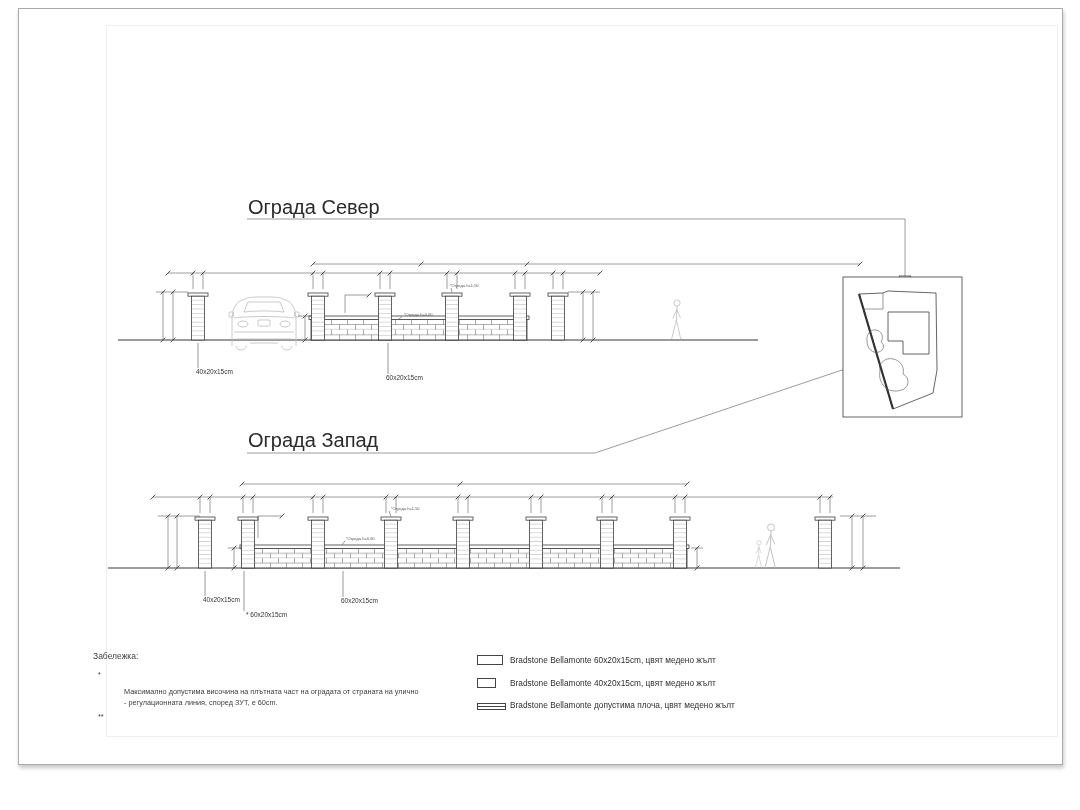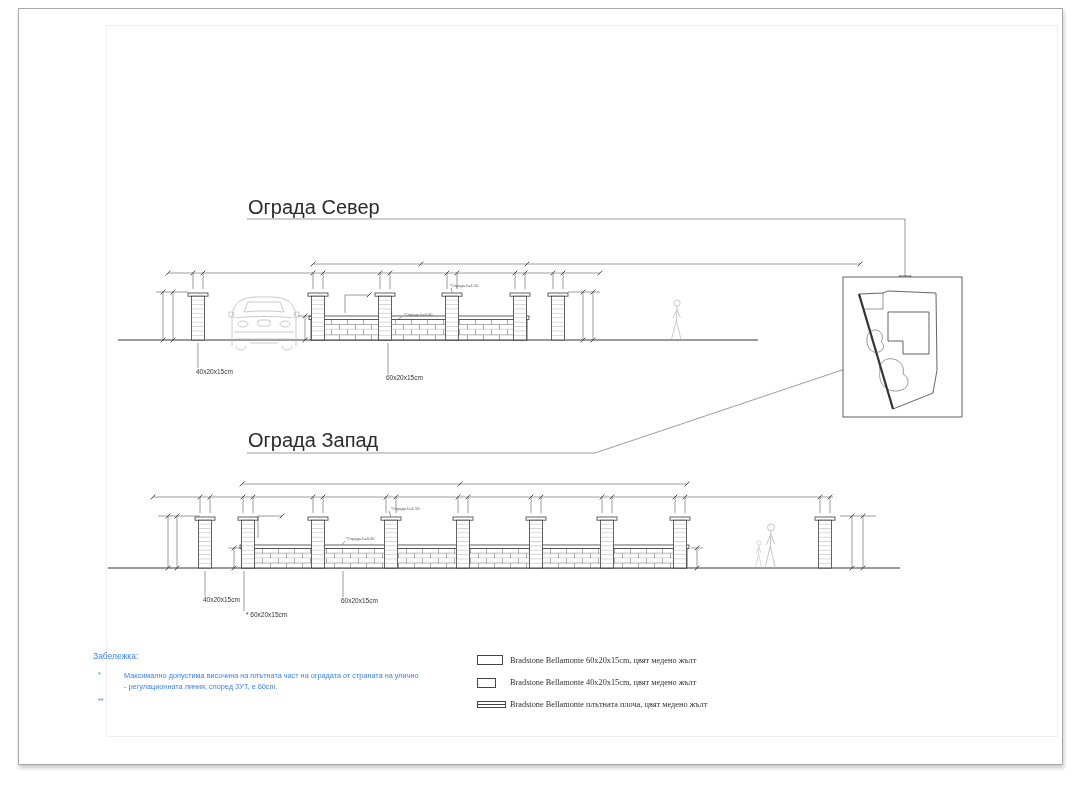--- a/index.html
+++ b/index.html
@@ -10,32 +10,32 @@
   svg{position:absolute;left:0;top:0;}
   .ln{stroke:#3d3d3d;stroke-width:.8;}
   .dim{stroke:#4a4a4a;stroke-width:.55;fill:none;}
   .tick{stroke:#3f3f3f;stroke-width:.9;fill:none;}
   .thin{stroke:#555;stroke-width:.6;fill:none;}
   .fig{stroke:#bdbdbd;stroke-width:.8;fill:none;}
   .title{font-size:20px;fill:#2b2b2b;}
   .lbl{font-size:6.5px;fill:#333;}
   .ann{font-size:4px;fill:#555;}
   .legend{position:absolute;left:477px;top:655px;}
-  .legend-row{display:flex;align-items:center;margin-bottom:12.5px;font-family:Liberation Serif, serif;}
+  .legend-row{display:flex;align-items:flex-end;margin-bottom:12.5px;}
   .symcell{width:33px;display:flex;align-items:center;}
   .sym60{width:24px;height:8px;border:1px solid #444;}
   .sym40{width:17px;height:8px;border:1px solid #444;}
   .symcap{width:27px;height:5px;border:1px solid #444;position:relative;}
   .symcap-line{position:absolute;left:0;top:2px;width:100%;height:0;border-top:1px solid #444;}
   .legend-label{font-size:8.3px;color:#2f2f2f;white-space:nowrap;}
-  .notes{position:absolute;left:93px;top:651px;width:330px;color:#3b82f6;}
+  .notes{position:absolute;left:93px;top:651px;width:330px;color:#404040;}
   .notes-heading{font-size:8.5px;margin-bottom:9px;}
   .note-item{display:flex;margin-bottom:4px;}
   .note-bullet{width:26px;padding-left:5px;font-size:7.3px;flex:none;}
-  .note-text{font-size:7.3px;line-height:11px;width:296px;}
+  .note-text{font-size:7.3px;line-height:11px;width:296px;margin-top:16px;}
 </style>
 </head>
 <body>
 
 <div class="paper"></div>
 <div class="inner-frame"></div>
 
 <svg width="1080" height="810" viewBox="0 0 1080 810">
   <defs>
     <pattern id="courseN" x="0" y="296.2" width="14" height="4.4" patternUnits="userSpaceOnUse">
@@ -189,21 +189,21 @@
         <span class="sym40"></span>
       </span>
     <span class="legend-label">Bradstone Bellamonte 40x20x15cm, цвят медено жълт</span>
   </div>
   <div class="legend-row">
     <span class="symcell">
         <span class="symcap">
           <span class="symcap-line"></span>
         </span>
       </span>
-    <span class="legend-label">Bradstone Bellamonte плътната плоча, цвят медено жълт</span>
+    <span class="legend-label">Bradstone Bellamonte допустима плоча, цвят медено жълт</span>
   </div>
 </div>
 
 <div class="notes">
   <div class="notes-heading">Забележка:</div>
   <div class="note-item">
     <div class="note-bullet">*</div>
     <div class="note-text">Максимално допустима височина на плътната част на оградата от страната на улично - регулационната линия, според ЗУТ, е 60cm.</div>
   </div>
   <div class="note-item">

